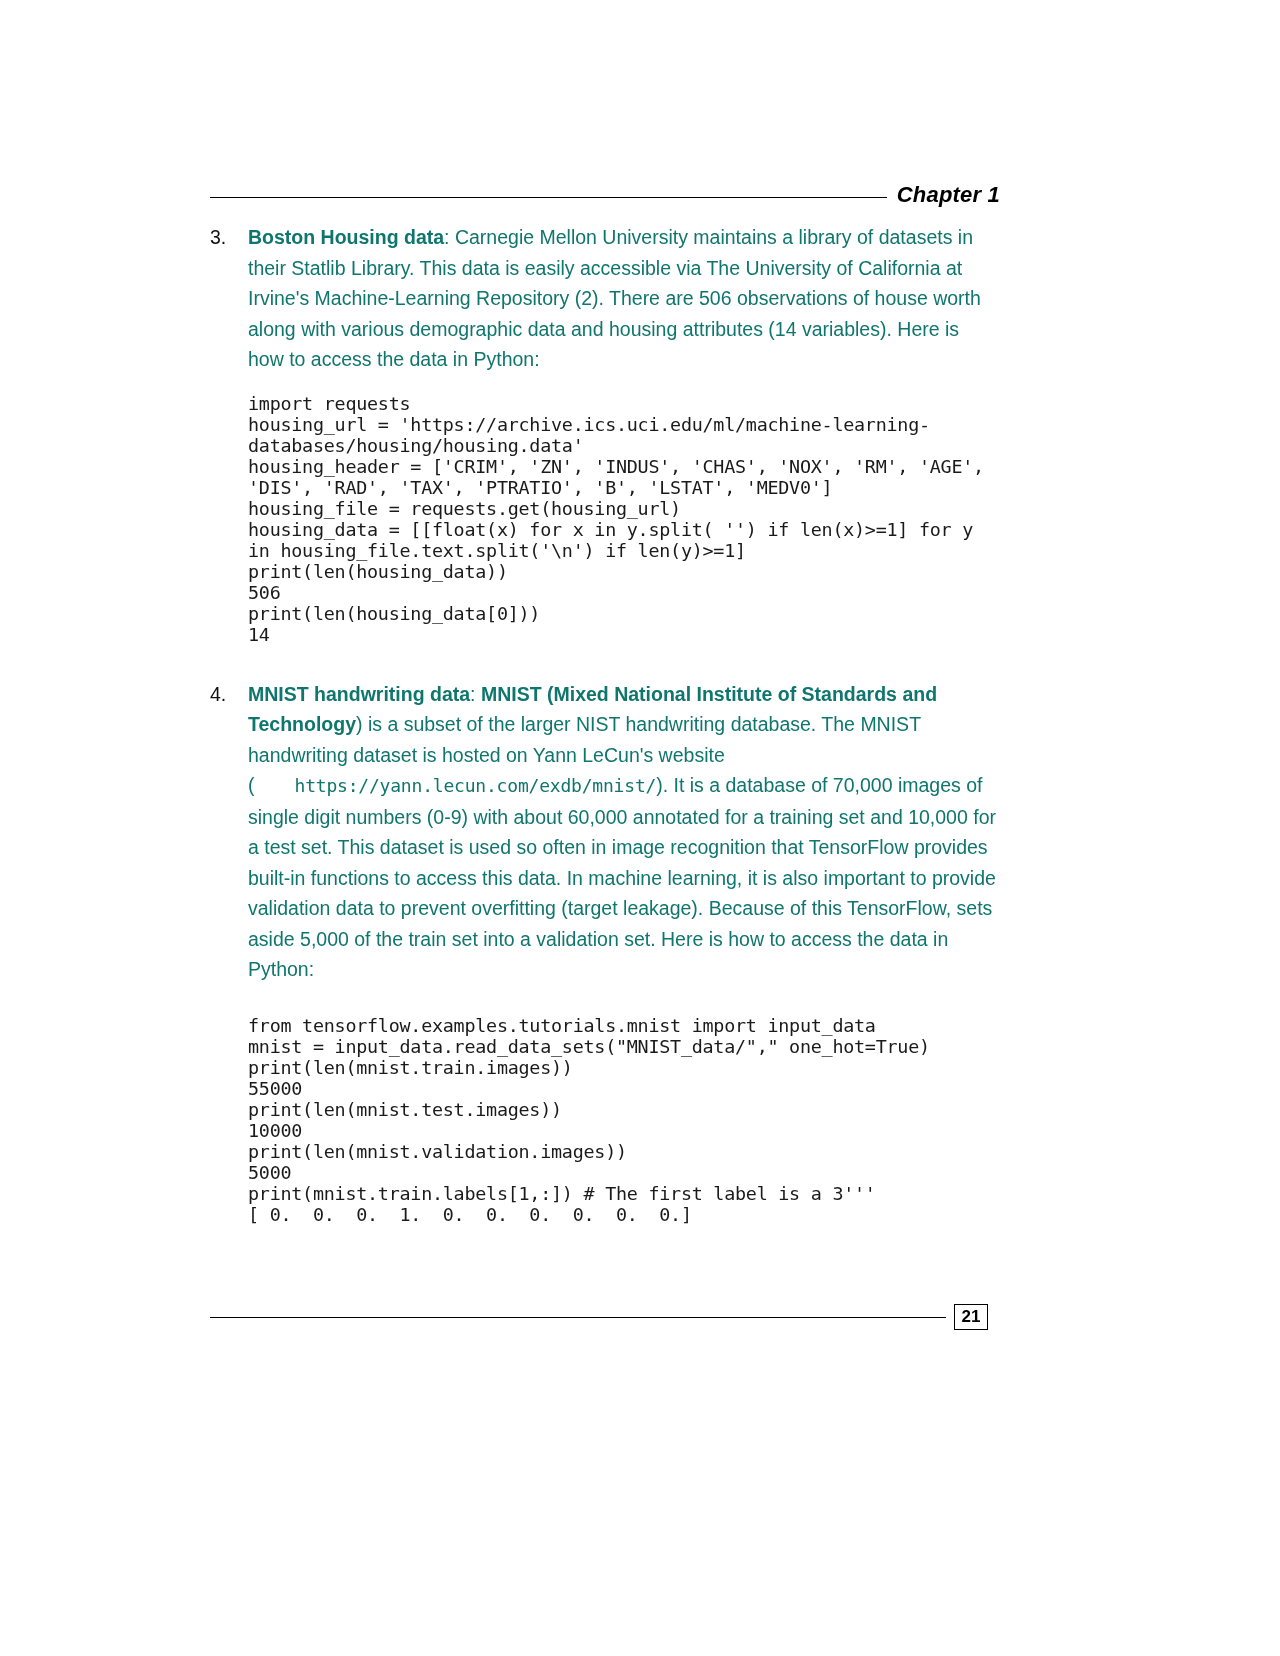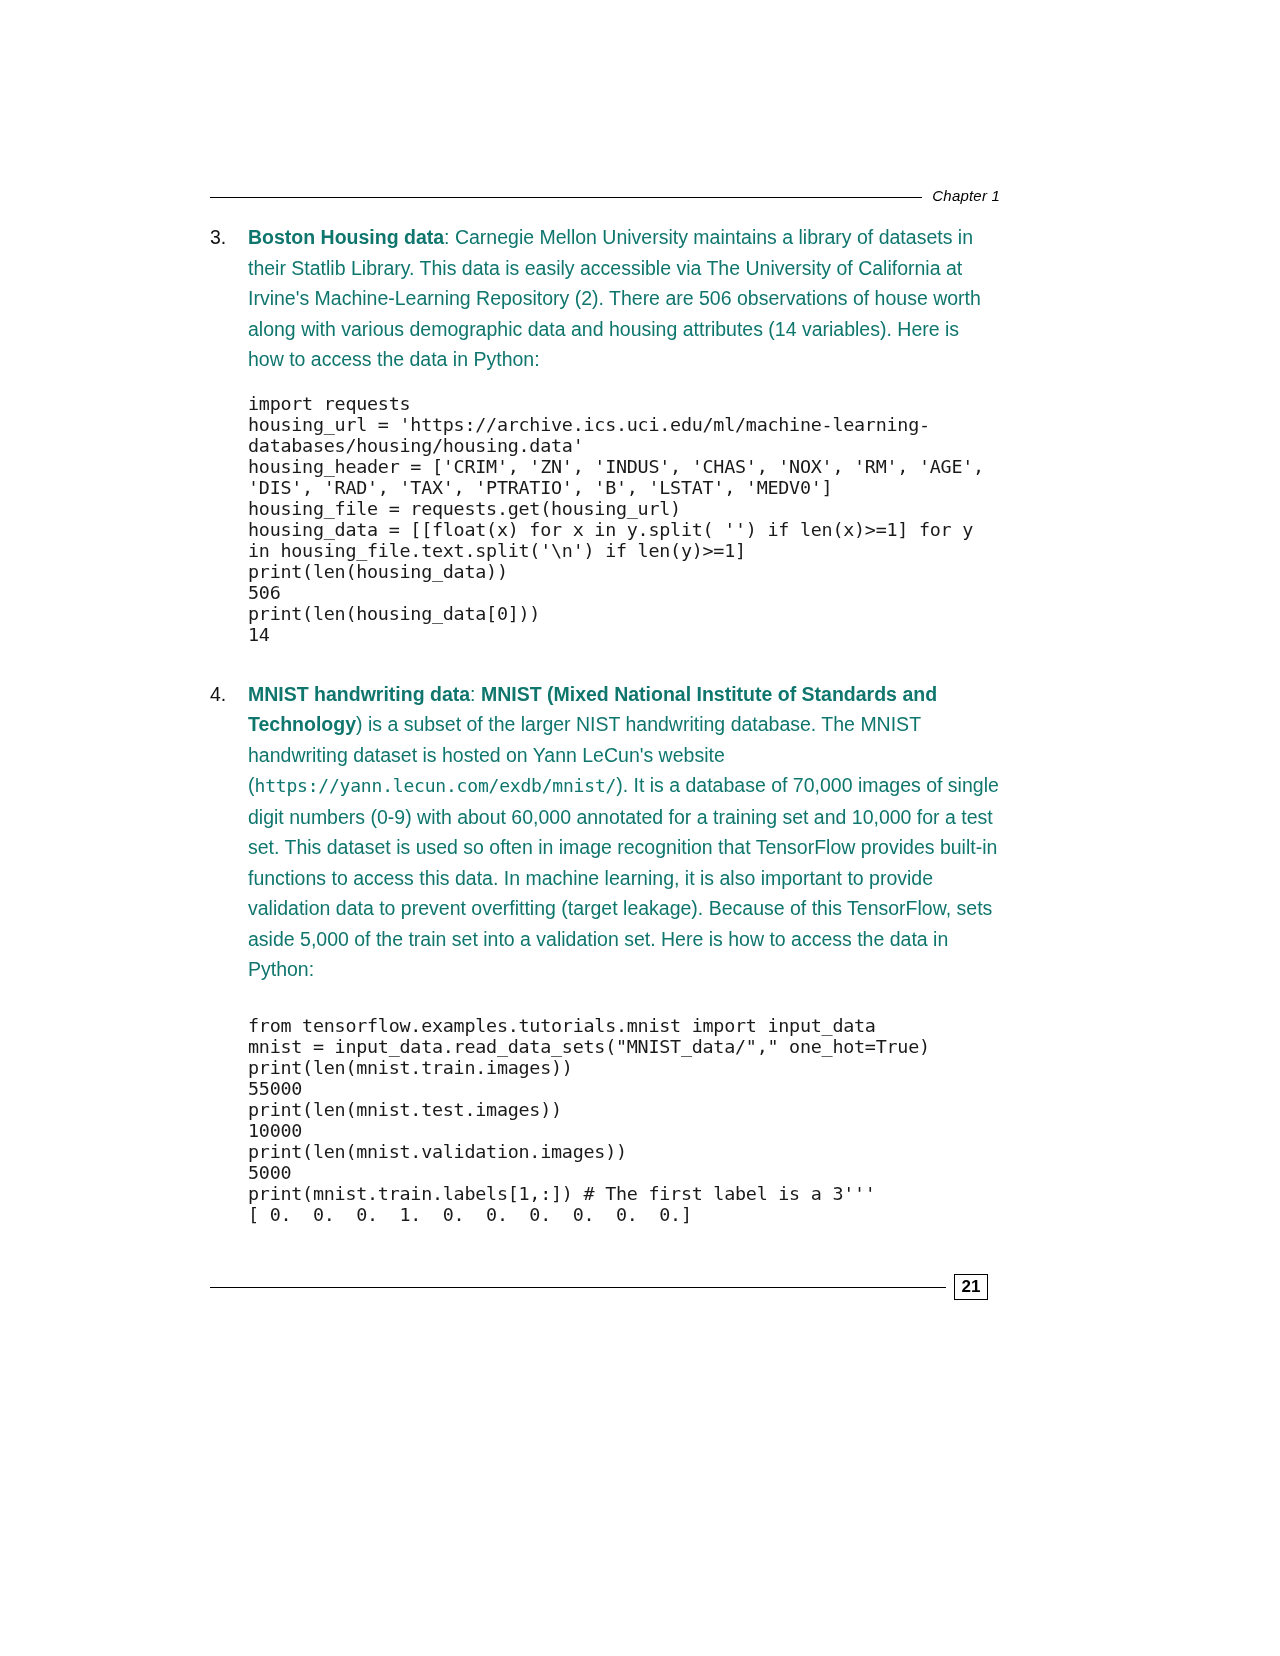--- a/index.html
+++ b/index.html
@@ -36,22 +36,22 @@
   .header-rule {
     flex: 1 1 auto;
     height: 0;
     border-top: 1.6px solid #000;
     margin-right: 10px;
     margin-top: 4px;
   }
   .header-title {
     font-family: "Liberation Sans", sans-serif;
     font-style: italic;
-    font-weight: normal;
-    font-size: 15px;
+    font-weight: bold;
+    font-size: 22px;
     letter-spacing: 0.2px;
     white-space: nowrap;
   }
   
   .content {
     position: absolute;
     left: 210px;
     top: 222px;
     width: 790px;
   }
@@ -77,39 +77,40 @@
     text-align: left;
     margin: 0;
   }
   .para b {
     font-weight: bold;
   }
   .mono-inline {
     font-family: "DejaVu Sans Mono", "Liberation Mono", monospace;
     font-size: 18px;
     letter-spacing: -0.2px;
+    margin-left: 40px;
   }
   
   .code {
     font-family: "DejaVu Sans Mono", "Liberation Mono", monospace;
     font-size: 18.4px;
     line-height: 21px;
     color: #1a1a1a;
     white-space: pre-wrap;
     margin: 0;
     letter-spacing: -0.25px;
   }
   .code-block-1 { margin-top: 18px; }
   .code-block-2 { margin-top: 30px; }
   .gap-between-items { height: 34px; }
   
   .footer {
     position: absolute;
     left: 210px;
-    top: 1274px;
+    top: 1304px;
     width: 790px;
     display: flex;
     align-items: center;
     justify-content: center;
   }
   .footer-rule {
     flex: 1 1 auto;
     height: 0;
     border-top: 1.6px solid #000;
     margin-right: 8px;

